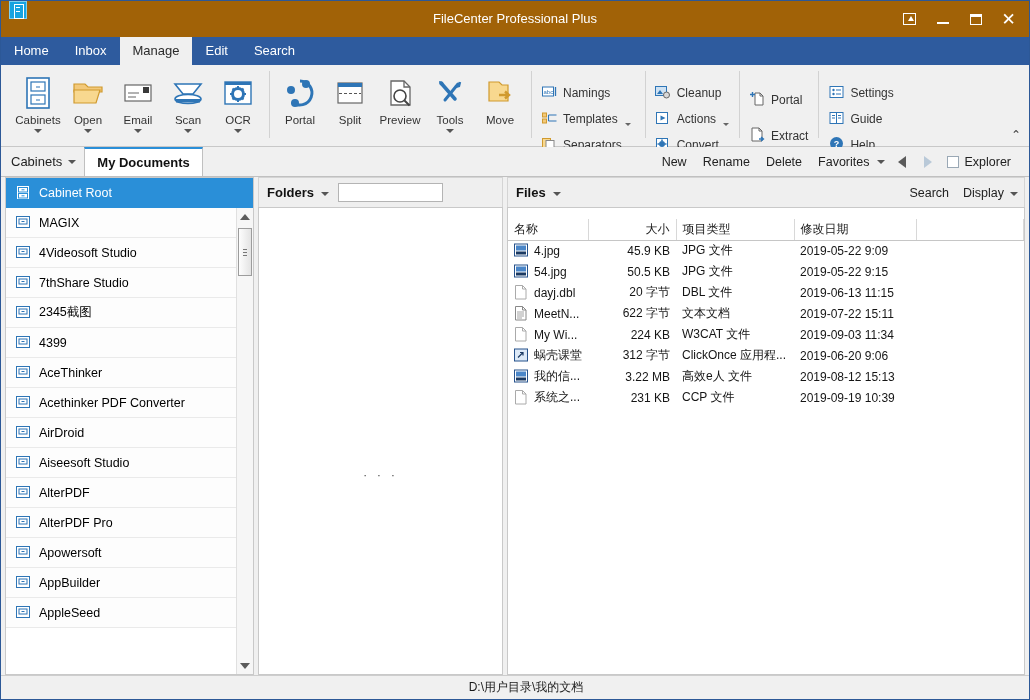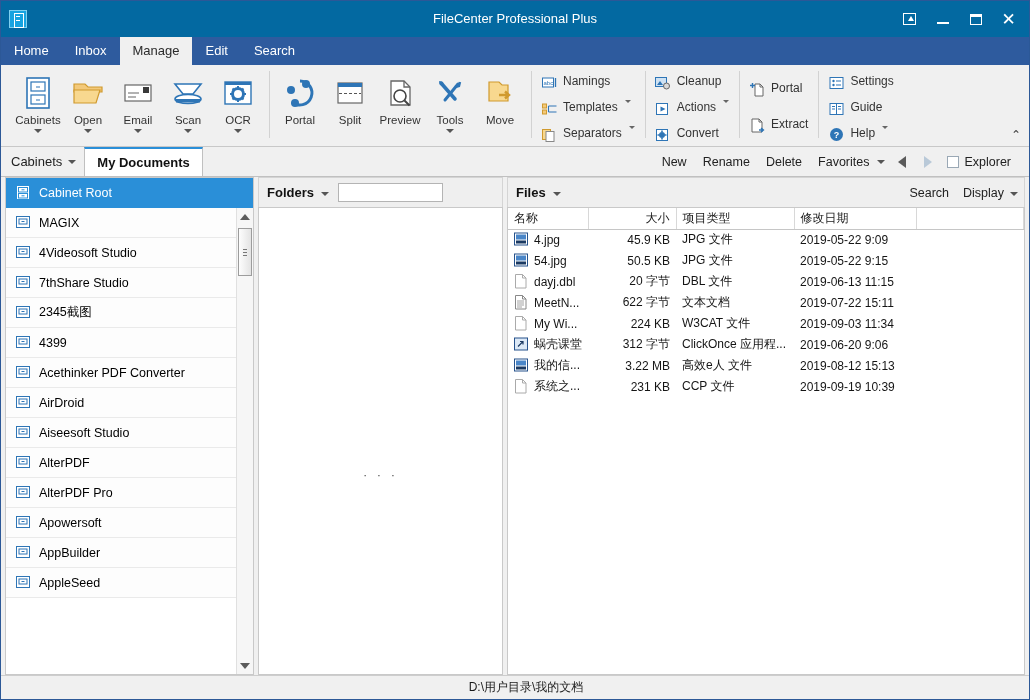--- a/index.html
+++ b/index.html
@@ -14,24 +14,24 @@
     width: 1030px; height: 700px;
     position: relative;
     background: #f0f0f0;
     display: flex; flex-direction: column;
     border: 1px solid #2c5897;
   }
 
   
   .titlebar {
     height: 36px;
-    background: #0369a1;
+    background: #a16207;
     position: relative;
     flex: 0 0 36px;
-    display: flex; align-items: center;
+    display: flex; align-items: flex-start;
   }
   .app-icon {
     width: 18px; height: 18px; margin-left: 8px;
     background: #17a3e0;
     border: 1px solid #7ed0f0;
     position: relative;
   }
   .app-icon::before {
     content: "";
     position: absolute; left: 4px; top: 2px;
@@ -122,21 +122,21 @@
   .bigbtn .ico { height: 40px; display: flex; align-items: center; justify-content: center; }
   .bigbtn .lbl { font-size: 11.5px; color: #333; margin-top: 1px; }
   .bigbtn .caret {
     width: 0; height: 0; margin-top: 3px;
     border-left: 4px solid transparent;
     border-right: 4px solid transparent;
     border-top: 4px solid #555;
   }
   .smallcol { display: flex; flex-direction: column; justify-content: flex-start; padding-top: 3px; }
   .smallbtn {
-    display: flex; align-items: flex-start;
+    display: flex; align-items: flex-end;
     height: 26px; padding: 0 4px;
     font-size: 12px; color: #333;
   }
   .smallbtn .sico { width: 17px; height: 17px; margin-right: 5px; display: flex; align-items: center; justify-content: center; }
   .smallbtn .scaret {
     width: 0; height: 0; margin-left: 7px;
     border-left: 3.5px solid transparent;
     border-right: 3.5px solid transparent;
     border-top: 3.5px solid #666;
   }
@@ -275,21 +275,21 @@
   }
 
   
   .dots {
     position: absolute; left: 50%; top: 57%;
     transform: translate(-50%,-50%);
     color: #555; font-size: 13px; letter-spacing: 3px;
   }
 
   
-  .file-table { width: 100%; border-collapse: collapse; table-layout: fixed; }
+  .file-table { width: 100%; border-collapse: collapse; table-layout: fixed; margin-top: 11px; }
   .file-table th {
     height: 21px;
     background: #ffffff;
     border-bottom: 1px solid #c6c6c6;
     border-right: 1px solid #d8d8d8;
     font-size: 12px; font-weight: normal; color: #1a1a1a;
     padding: 0 6px;
     text-align: left;
   }
   .file-table th.num { text-align: right; }
@@ -683,20 +683,30 @@
             <span class="drawer-ico">
               <svg width="16" height="14" viewBox="0 0 16 14">
                   <rect x="1.5" y="1.5" width="13" height="11" fill="#fff" stroke="#2e75b6"></rect>
                   <rect x="4" y="4" width="8" height="5" fill="#fff" stroke="#2e75b6"></rect>
                   <path d="M6.5 6.5 h3" stroke="#2e75b6"></path>
                 </svg>
             </span>
             <span>4399</span>
           </div>
 
+          <div class="drawer-item">
+            <span class="drawer-ico">
+              <svg width="16" height="14" viewBox="0 0 16 14">
+                  <rect x="1.5" y="1.5" width="13" height="11" fill="#fff" stroke="#2e75b6"></rect>
+                  <rect x="4" y="4" width="8" height="5" fill="#fff" stroke="#2e75b6"></rect>
+                  <path d="M6.5 6.5 h3" stroke="#2e75b6"></path>
+                </svg>
+            </span>
+            <span>AceThinker</span>
+          </div>
 
           <div class="drawer-item">
             <span class="drawer-ico">
               <svg width="16" height="14" viewBox="0 0 16 14">
                   <rect x="1.5" y="1.5" width="13" height="11" fill="#fff" stroke="#2e75b6"></rect>
                   <rect x="4" y="4" width="8" height="5" fill="#fff" stroke="#2e75b6"></rect>
                   <path d="M6.5 6.5 h3" stroke="#2e75b6"></path>
                 </svg>
             </span>
             <span>Acethinker PDF Converter</span>

